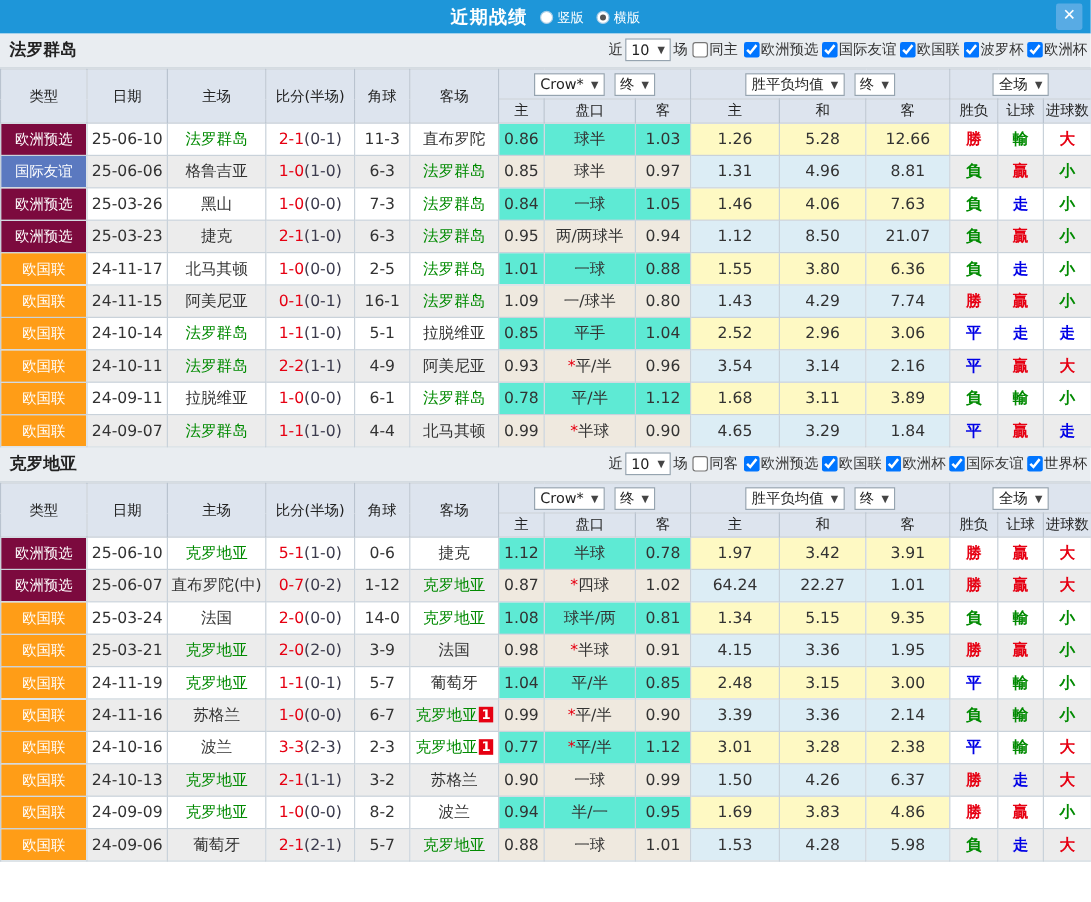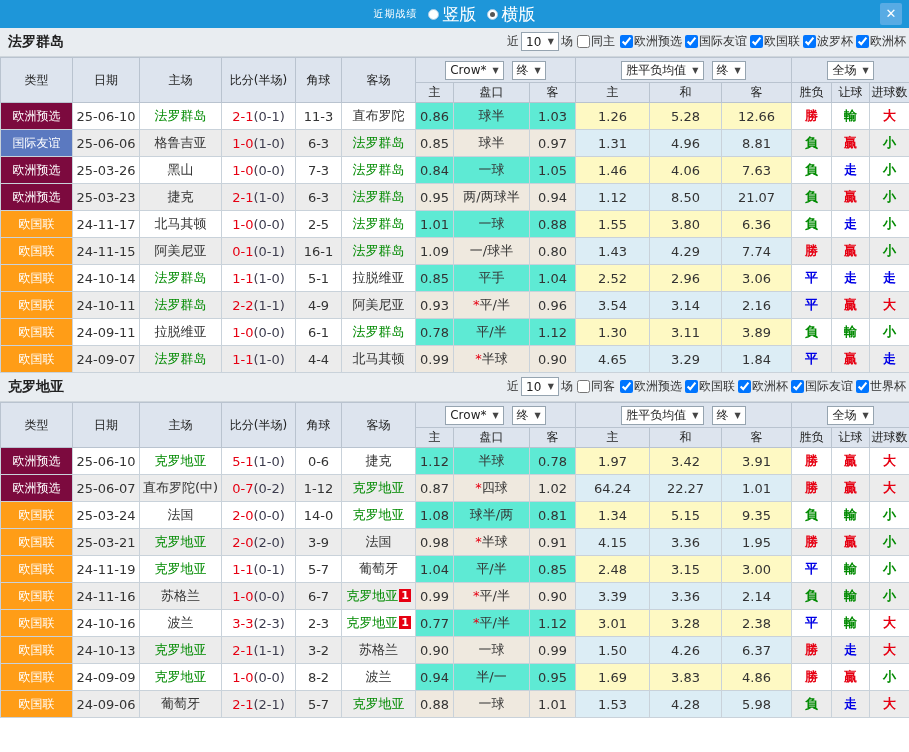--- a/index.html
+++ b/index.html
@@ -4,22 +4,22 @@
 <style>
   * { box-sizing: border-box; }
   html,body { margin:0; padding:0; }
   body {
     width:909px; height:752px; overflow:hidden; background:#fff;
     font-family:"DejaVu Sans","Liberation Sans",sans-serif; font-size:13px; color:#333;
   }
   
   .titlebar { position:relative; height:28px; background:#1e96d9;
     display:flex; align-items:center; justify-content:center; }
-  .title { color:#fff; font-weight:normal; font-size:10px; letter-spacing:1px; }
-  .radio { display:inline-flex; align-items:center; gap:4px; color:#fff; font-size:17px; margin-left:10px; cursor:pointer; }
+  .title { color:#fff; font-weight:bold; font-size:15px; letter-spacing:1px; }
+  .radio { display:inline-flex; align-items:center; gap:4px; color:#fff; font-size:11px; margin-left:10px; cursor:pointer; }
   .rdot { width:11px; height:11px; border-radius:50%; background:#fff; border:1px solid #a9cde6; position:relative; display:inline-block; }
   .rdot.checked::after { content:""; position:absolute; left:2px; top:2px; width:5px; height:5px; border-radius:50%; background:#555; }
   .close { position:absolute; right:7px; top:3px; width:22px; height:22px; background:#58abe4;
     color:#fff; font-size:13px; font-weight:bold; text-align:center; line-height:22px; border-radius:2px; cursor:pointer; }
   
   .section-bar { height:29px; background:#e9edf1; border-bottom:1px solid #cfd6dc; position:relative; }
   .team { position:absolute; left:8px; top:5px; font-size:14px; font-weight:bold; color:#222; }
   .filters { position:absolute; left:505px; top:4px; display:flex; align-items:center; font-size:12px; color:#333; white-space:nowrap; }
   .filters > span { margin:0 2px; }
   .comp { display:inline-flex; align-items:center; margin-right:1px; cursor:pointer; }
@@ -315,21 +315,21 @@
         <tr class="odd">
           <td class="c-type" style="background: rgb(255, 157, 23);">欧国联</td>
           <td>24-09-11</td>
           <td><span>拉脱维亚</span></td>
           <td><span class="ft">1-0</span><span class="ht">(0-0)</span></td>
           <td>6-1</td>
           <td><span class="team-self">法罗群岛</span></td>
           <td class="c-odds">0.78</td>
           <td class="c-odds">平/半</td>
           <td class="c-odds">1.12</td>
-          <td class="c-avg">1.30</td>
+          <td class="c-avg">1.68</td>
           <td class="c-avg">3.11</td>
           <td class="c-avg">3.89</td>
           <td class="c-res" style="color: rgb(1, 138, 1);">負</td>
           <td class="c-res" style="color: rgb(1, 138, 1);">輸</td>
           <td class="c-res" style="color: rgb(1, 138, 1);">小</td>
         </tr>
         <tr class="even">
           <td class="c-type" style="background: rgb(255, 157, 23);">欧国联</td>
           <td>24-09-07</td>
           <td><span class="team-self">法罗群岛</span></td>

